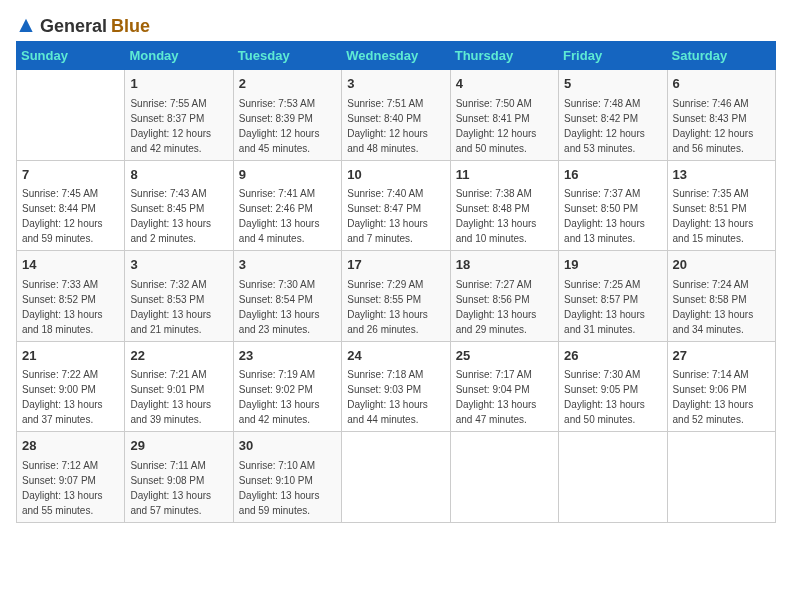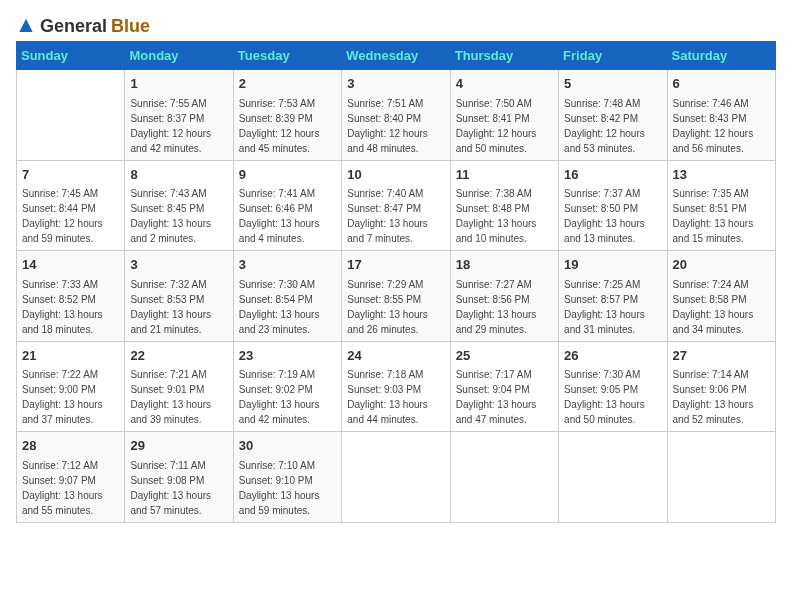--- a/index.html
+++ b/index.html
@@ -175,21 +175,21 @@
         <td>
           <span class="day-number">8</span>
           <div class="day-info">Sunrise: 7:43 AM
 Sunset: 8:45 PM
 Daylight: 13 hours
 and 2 minutes.</div>
         </td>
         <td>
           <span class="day-number">9</span>
           <div class="day-info">Sunrise: 7:41 AM
-Sunset: 6:46 PM
+Sunset: 2:46 PM
 Daylight: 13 hours
 and 4 minutes.</div>
         </td>
         <td>
           <span class="day-number">10</span>
           <div class="day-info">Sunrise: 7:40 AM
 Sunset: 8:47 PM
 Daylight: 13 hours
 and 7 minutes.</div>
         </td>

